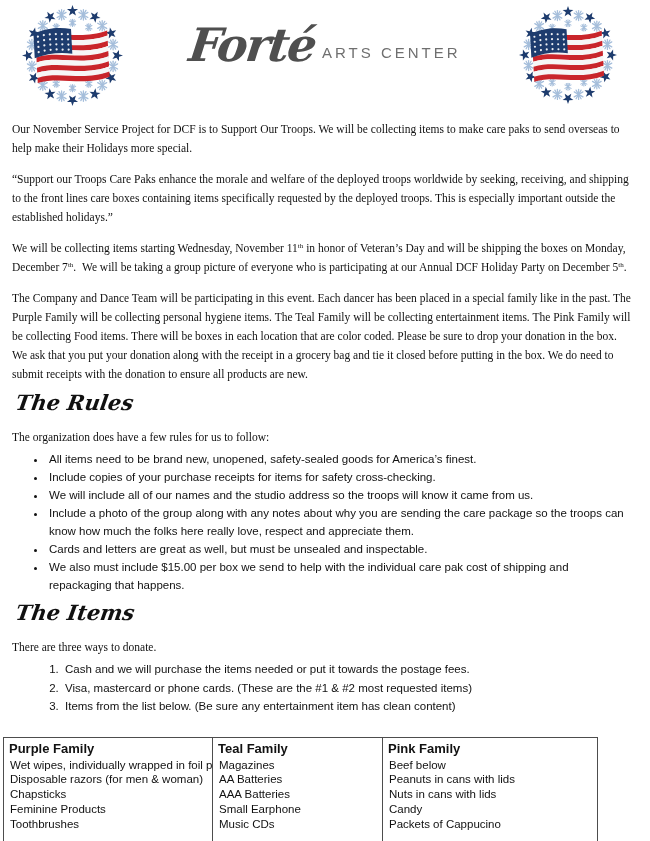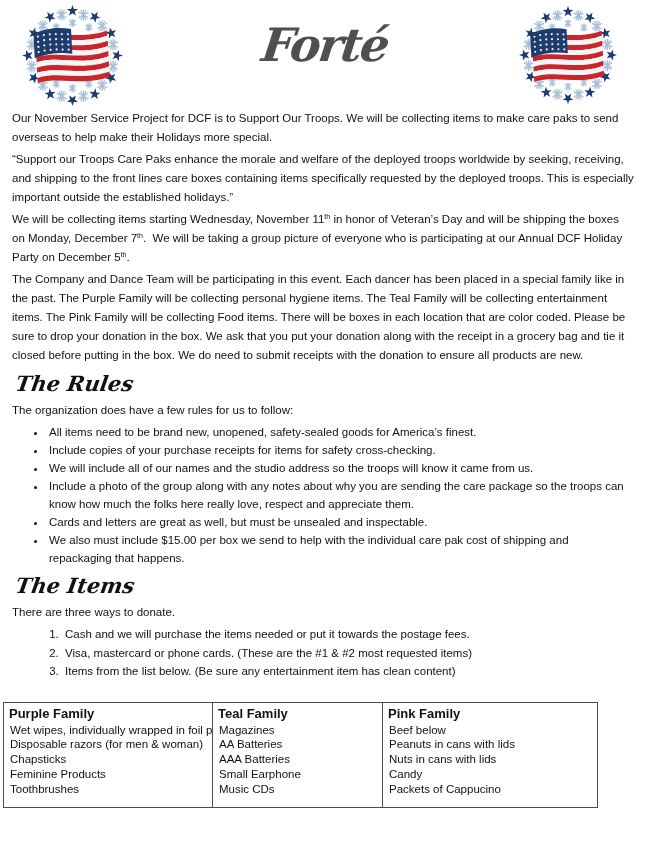--- a/index.html
+++ b/index.html
@@ -27,21 +27,21 @@
   
   .wreath-navy  { fill:var(--flag-navy,#1e3c6e); stroke:none; }
   .wreath-lite  { fill:none; stroke:var(--wreath-light-blue,#a5bedb); stroke-width:0.25; stroke-linecap:round; }
   .wreath-lite2 { fill:none; stroke:var(--wreath-light-blue,#a5bedb); stroke-width:0.3;  stroke-linecap:round; }
   .stripe-red   { fill:var(--flag-red,#c9252b); }
   .stripe-white { fill:var(--flag-white,#f6f6f6); }
   .canton       { fill:var(--flag-navy,#1e3c6e); }
   .canton-dot   { fill:#ffffff; opacity:0.92; }
   
   .main { padding:4px 16px 0 12px; font-size:11.5px; line-height:19px; }
-  .para { margin:1px 0 3px 0; }
+  .para { margin:12px 0 3px 0;font-family:Liberation Serif, serif; }
   sup { font-size:7px; line-height:0; vertical-align:4px; }
   .head-row { margin:7px 0 4px 2px; }
   .script-head {
     font-family:"DejaVu Serif", serif; font-style:italic; font-weight:700;
     font-size:21px; line-height:24px; display:inline-block;
     transform:skewX(-9deg); transform-origin:0 100%;
   }
   ul.rules-list { margin:2px 0 4px 0; padding-left:35px; }
   ul.rules-list li { line-height:18px; padding-left:2px; }
   ol.ways-list { margin:3px 0 21px 0; padding-left:50px; }
@@ -160,20 +160,21 @@
     </g>
   </defs>
 </svg>
 
 <div class="header">
   <svg class="flag-wreath flag-left" width="103" height="103" viewBox="0 0 120 120">
       <use href="#flagwreath"></use>
     </svg>
   <div class="logo">
     <span class="logo-script">Forté</span>
+    <span class="logo-suffix">ARTS CENTER</span>
   </div>
   <svg class="flag-wreath flag-right" width="100" height="100" viewBox="0 0 120 120">
       <use href="#flagwreath"></use>
     </svg>
 </div>
 
 <div class="main">
 
   <p class="para">Our November Service Project for DCF is to Support Our Troops. We will be collecting items to make care paks to send overseas to help make their Holidays more special.</p>
   <p class="para">“Support our Troops Care Paks enhance the morale and welfare of the deployed troops worldwide by seeking, receiving, and shipping to the front lines care boxes containing items specifically requested by the deployed troops. This is especially important outside the established holidays.”</p>

